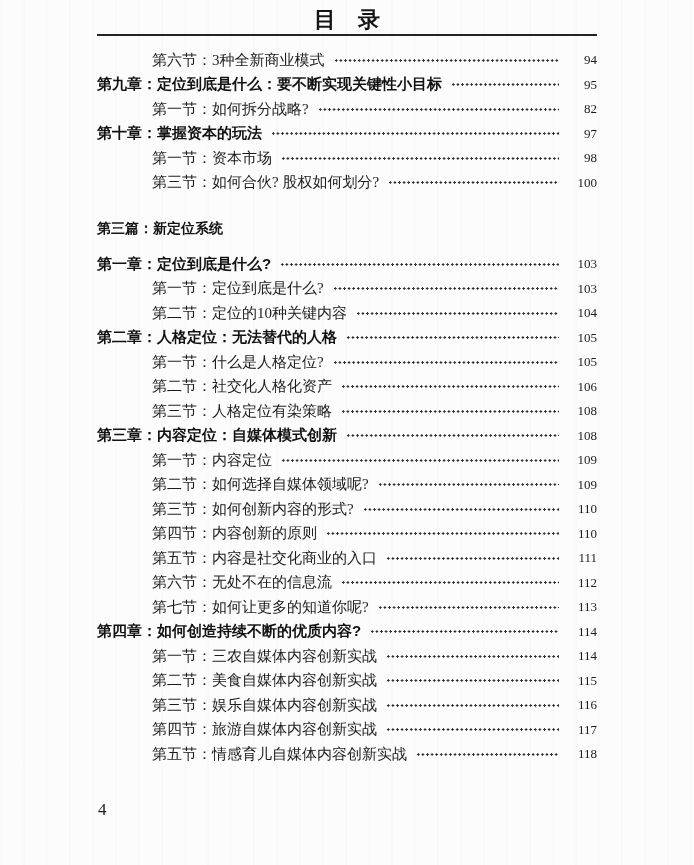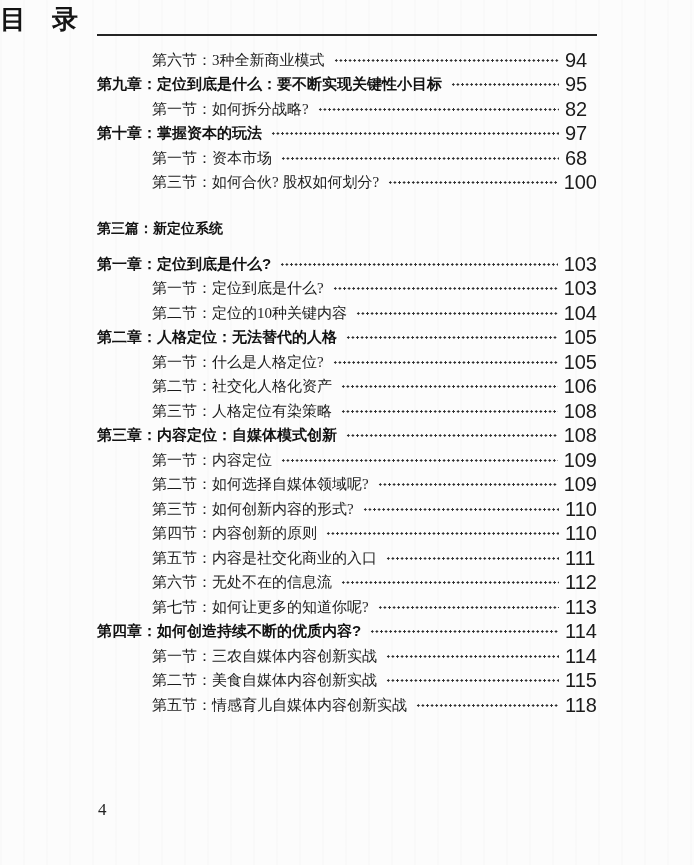--- a/index.html
+++ b/index.html
@@ -11,24 +11,24 @@
     overflow: hidden;
     color: #1b1b1b;
     background:
       repeating-linear-gradient(90deg, rgba(0,0,0,0.012) 0 2px, transparent 2px 23px),
       #fcfcfc;
     font-family: "Liberation Serif", "DejaVu Serif", serif;
   }
   .toc-header { padding-top: 7px; }
   .toc-title {
     margin: 0;
-    text-align: left;
+    text-align: center;
     font-family: "Liberation Sans", "DejaVu Sans", sans-serif;
     font-weight: 700;
-    font-size: 26px;
+    font-size: 22px;
     line-height: 25px;
     color: #141414;
   }
   .header-rule {
     width: 500px;
     margin: 2px auto 0 auto;
     border: 0;
     border-top: 2px solid #242424;
     height: 0;
   }
@@ -57,24 +57,24 @@
     height: 1em;
     margin: 0 6px 0 9px;
     background-image: radial-gradient(circle, #2e2e2e 1.05px, transparent 1.35px);
     background-size: 4.6px 1em;
     background-position: 0 54%;
     background-repeat: repeat-x;
   }
   .pagenum {
     flex: 0 0 auto;
     min-width: 32px;
-    text-align: left;
-    font-family: Liberation Sans, sans-serif;
+    text-align: right;
+    font-family: Liberation Serif, serif;
     font-weight: 400;
-    font-size: 20px;
+    font-size: 13px;
     color: #1b1b1b;
   }
   .part-title {
     margin: 20px 0 8px 0;
     font-family: "Liberation Sans", "DejaVu Sans", sans-serif;
     font-weight: 700;
     font-size: 14px;
     line-height: 26px;
     color: #141414;
   }
@@ -113,21 +113,21 @@
           <span class="pagenum">82</span>
         </li>
         <li class="row chapter">
           <span class="label">第十章：掌握资本的玩法</span>
           <span class="leader"></span>
           <span class="pagenum">97</span>
         </li>
         <li class="row section">
           <span class="label">第一节：资本市场</span>
           <span class="leader"></span>
-          <span class="pagenum">68</span>
+          <span class="pagenum">98</span>
         </li>
         <li class="row section">
           <span class="label">第三节：如何合伙? 股权如何划分?</span>
           <span class="leader"></span>
           <span class="pagenum">100</span>
         </li>
       </ol>
     <h2 class="part-title">第三篇：新定位系统</h2>
     <ol class="toc-list" id="list-bottom">
         <li class="row chapter">
@@ -214,20 +214,30 @@
           <span class="label">第一节：三农自媒体内容创新实战</span>
           <span class="leader"></span>
           <span class="pagenum">114</span>
         </li>
         <li class="row section">
           <span class="label">第二节：美食自媒体内容创新实战</span>
           <span class="leader"></span>
           <span class="pagenum">115</span>
         </li>
         <li class="row section">
+          <span class="label">第三节：娱乐自媒体内容创新实战</span>
+          <span class="leader"></span>
+          <span class="pagenum">116</span>
+        </li>
+        <li class="row section">
+          <span class="label">第四节：旅游自媒体内容创新实战</span>
+          <span class="leader"></span>
+          <span class="pagenum">117</span>
+        </li>
+        <li class="row section">
           <span class="label">第五节：情感育儿自媒体内容创新实战</span>
           <span class="leader"></span>
           <span class="pagenum">118</span>
         </li>
       </ol>
   </main>
 
   <span class="page-footer-num">4</span>
 </div>
 

